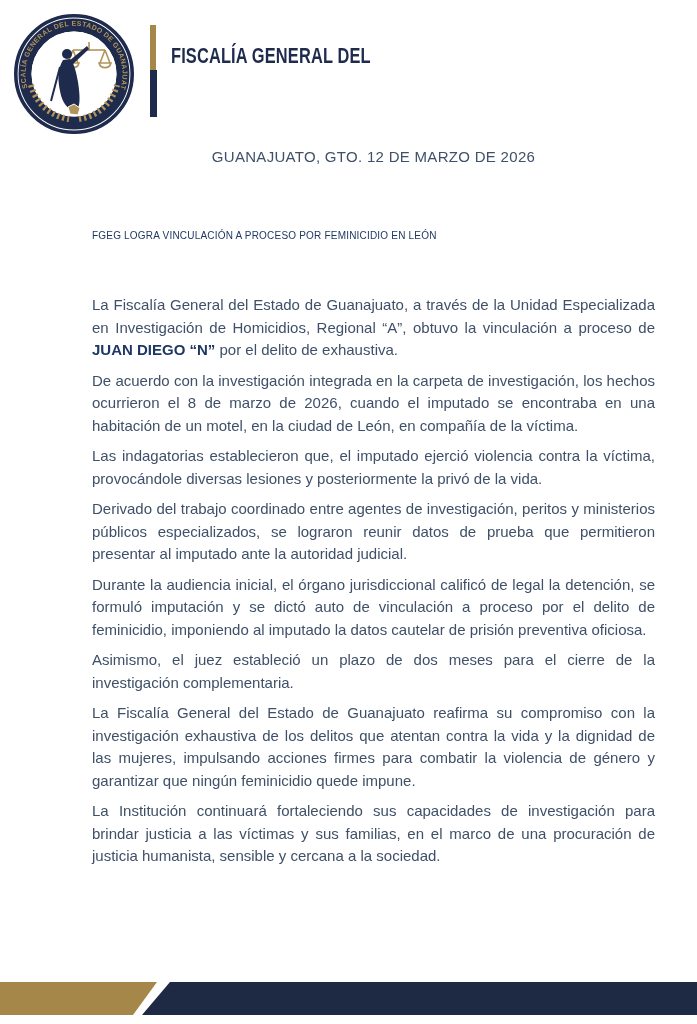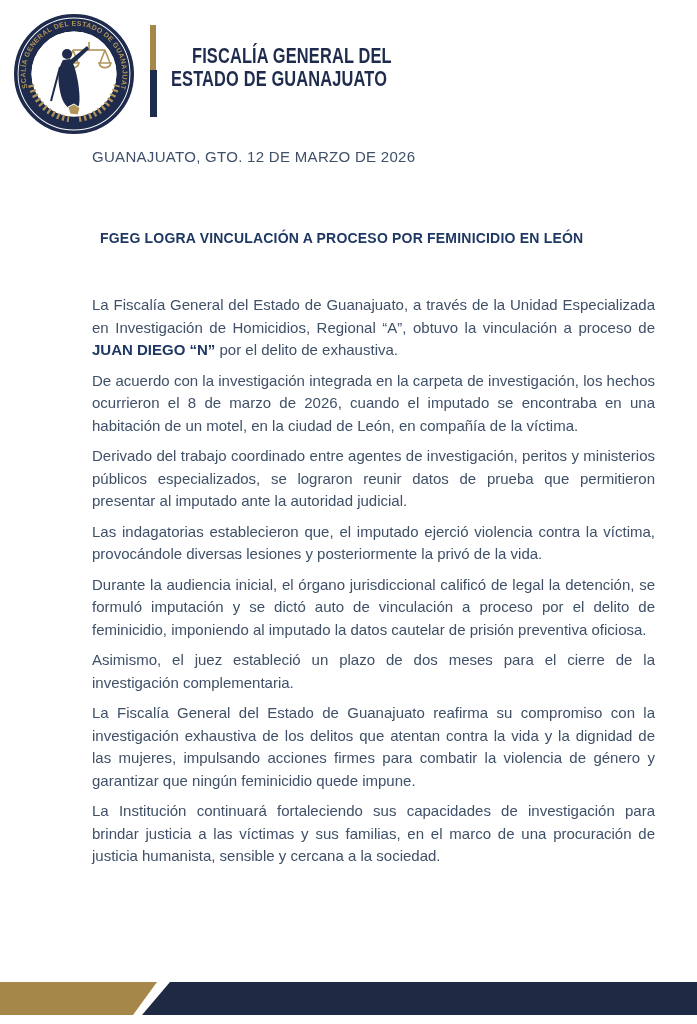--- a/index.html
+++ b/index.html
@@ -31,29 +31,28 @@
     font-size:21px;
     line-height:23px;
     letter-spacing:0.2px;
     white-space:nowrap;
     text-align:right;
   }
   .wordmark .wm-line{display:inline-block;transform:scale(0.78,1.08);transform-origin:left center;}
   
   .dateline{
     position:absolute;top:148px;left:92px;right:42px;
-    text-align:left;
+    text-align:center;
     font-size:15px;color:var(--slate);
     letter-spacing:0.3px;
   }
   .headline{
     position:absolute;top:230px;left:92px;right:42px;
-    font-size:14px;font-weight:bold;color:var(--navy-bold);
+    font-size:10px;font-weight:normal;color:var(--navy-bold);
     letter-spacing:0.2px;
-    margin-left:8px;
   }
   
   .body{
     position:absolute;top:294px;left:92px;right:42px;
     font-size:15px;line-height:22.5px;
     color:var(--slate);
     text-align:justify;
   }
   .body p{margin:0 0 8px 0;}
   .body p.lead{font-weight:bold;color:var(--navy-bold);text-indent:14px;}
@@ -117,33 +116,32 @@
       </g>
     </svg>
 
     <div class="divider">
       <div class="gold-seg"></div>
       <div class="navy-seg"></div>
     </div>
 
     <div class="wordmark">
       <div><span class="wm-line">FISCALÍA GENERAL DEL</span></div>
-      <div><span class="wm-line">ESTADO DE GUANAJUATO</span></div>
     </div>
   </header>
 
   <div class="dateline">GUANAJUATO, GTO. 12 DE MARZO DE 2026</div>
 
   <h1 class="headline">FGEG LOGRA VINCULACIÓN A PROCESO POR FEMINICIDIO EN LEÓN</h1>
 
   <main class="body" id="body-container">
       <p><span>La Fiscalía General del Estado de Guanajuato, a través de la Unidad Especializada en Investigación de Homicidios, Regional “A”, obtuvo la vinculación a proceso de </span><span class="b">JUAN DIEGO “N”</span><span> por el delito de exhaustiva.</span></p>
       <p><span>De acuerdo con la investigación integrada en la carpeta de investigación, los hechos ocurrieron el 8 de marzo de 2026, cuando el imputado se encontraba en una habitación de un motel, en la ciudad de León, en compañía de la víctima.</span></p>
+      <p><span>Las indagatorias establecieron que, el imputado ejerció violencia contra la víctima, provocándole diversas lesiones y posteriormente la privó de la vida.</span></p>
       <p><span>Derivado del trabajo coordinado entre agentes de investigación, peritos y ministerios públicos especializados, se lograron reunir datos de prueba que permitieron presentar al imputado ante la autoridad judicial.</span></p>
-      <p><span>Las indagatorias establecieron que, el imputado ejerció violencia contra la víctima, provocándole diversas lesiones y posteriormente la privó de la vida.</span></p>
       <p><span>Durante la audiencia inicial, el órgano jurisdiccional calificó de legal la detención, se formuló imputación y se dictó auto de vinculación a proceso por el delito de feminicidio, imponiendo al imputado la datos cautelar de prisión preventiva oficiosa.</span></p>
       <p><span>Asimismo, el juez estableció un plazo de dos meses para el cierre de la investigación complementaria.</span></p>
       <p><span>La Fiscalía General del Estado de Guanajuato reafirma su compromiso con la investigación exhaustiva de los delitos que atentan contra la vida y la dignidad de las mujeres, impulsando acciones firmes para combatir la violencia de género y garantizar que ningún feminicidio quede impune.</span></p>
       <p><span>La Institución continuará fortaleciendo sus capacidades de investigación para brindar justicia a las víctimas y sus familias, en el marco de una procuración de justicia humanista, sensible y cercana a la sociedad.</span></p>
     </main>
 
   <footer>
     <div class="band-gold"></div>
     <div class="band-navy"></div>
   </footer>

